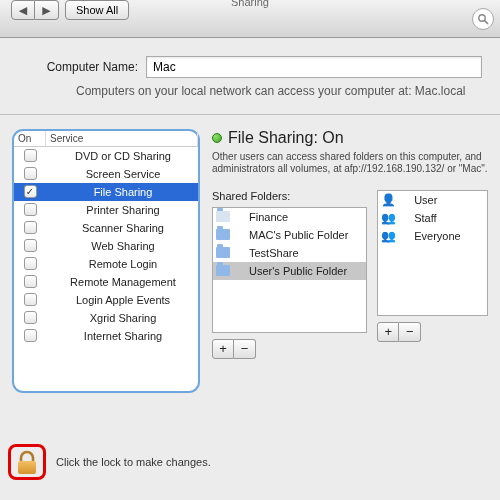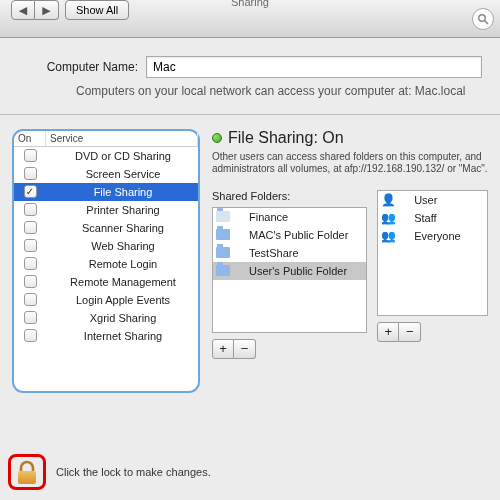--- a/index.html
+++ b/index.html
@@ -56,21 +56,21 @@
 .folder-icon { width: 14px; height: 11px; background: #8fb8e8; border-radius: 1px; position: relative; }
 .folder-icon::before { content:""; position:absolute; top:-3px; left:1px; width:6px; height:3px; background:#8fb8e8; border-radius:1px 1px 0 0; }
 .folder-icon.img { background:#d9e4f1; }
 .user-icon { font-size: 12px; color:#222; width:14px; text-align:center;}
 .pm-row { display:flex; gap:0; margin-top:6px; }
 .pm-btn { width:22px; height:20px; border:1px solid #999; background:linear-gradient(#fdfdfd,#e0e0e0); display:flex; align-items:center; justify-content:center; font-size:13px; border-radius:3px; }
 .pm-btn + .pm-btn { border-left:none; border-radius:0 3px 3px 0; }
 .pm-btn:first-child { border-radius:3px 0 0 3px; }
 
 
-.lock-area { position: absolute; left:8px; bottom:10px; display:flex; align-items:center; gap:10px; }
+.lock-area { position: absolute; left:8px; bottom:20px; display:flex; align-items:center; gap:10px; }
 .lock-highlight { border:3px solid #e10000; border-radius:8px; padding:3px 5px 1px 5px; }
 .lock-svg { width:22px; height:26px; display:block; }
 .lock-text { font-size: 11px; color:#333; }
 </style>
 </head>
 <body>
 
 <div class="toolbar">
 
   <div class="win-title">Sharing</div>

